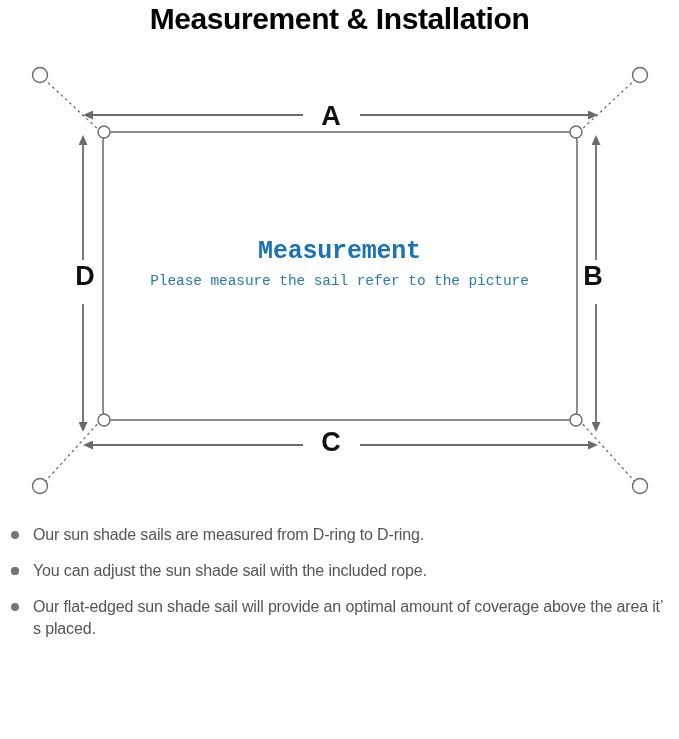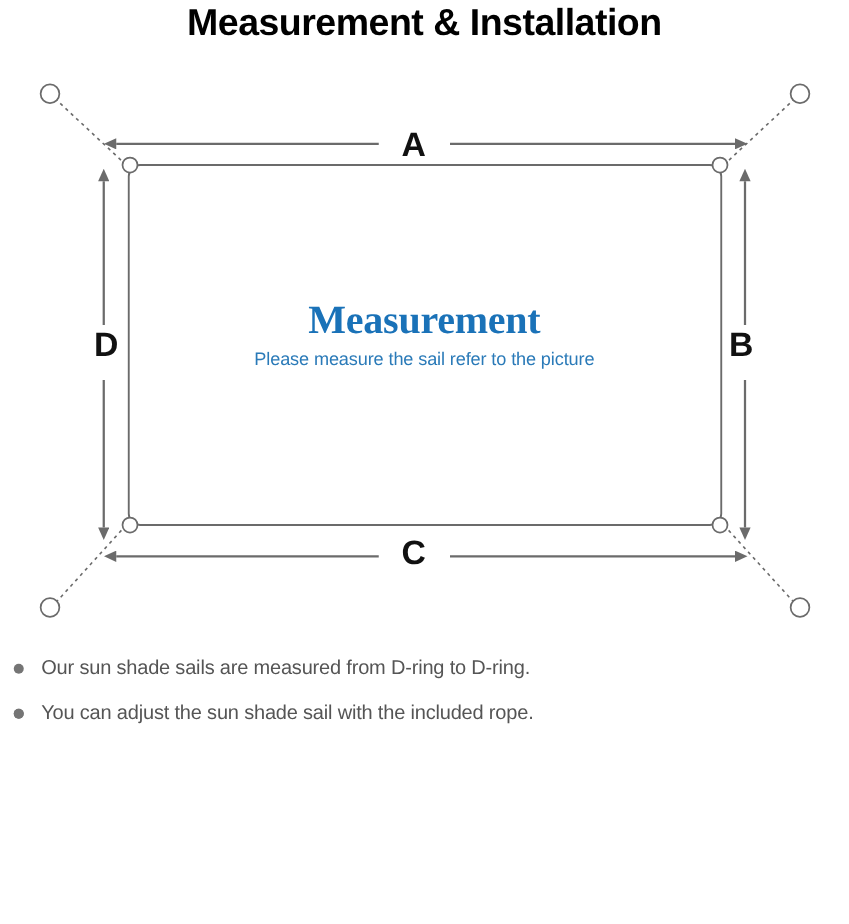--- a/index.html
+++ b/index.html
@@ -58,30 +58,30 @@
   .dim-label.b { left: 576px; top: 215px; width: 34px; }
 
   .center-block {
     position: absolute;
     left: 0;
     top: 190px;
     width: 679px;
     text-align: center;
   }
   .center-title {
-    font-family: Liberation Serif, serif;
+    font-family: Liberation Mono, monospace;
     font-weight: bold;
-    font-size: 32px;
+    font-size: 25px;
     color: #1a72b8;
     letter-spacing: -0.2px;
     line-height: 1.1;
   }
   .center-sub {
     margin-top: 7px;
-    font-family: Liberation Sans, sans-serif;
+    font-family: Liberation Mono, monospace;
     font-size: 14.5px;
     color: #2a7ab8;
     letter-spacing: -0.1px;
   }
 
   
   .notes {
     position: absolute;
     left: 0;
     top: 524px;
@@ -171,13 +171,17 @@
     <span class="bullet"></span>
     <span>Our sun shade sails are measured from D-ring to D-ring.</span>
   </div>
   <div class="note-item">
     <span class="bullet"></span>
   </div>
   <div class="note-item">
     <span class="bullet"></span>
     <span>You can adjust the sun shade sail with the included rope.</span>
   </div>
+  <div class="note-item">
+    <span class="bullet"></span>
+    <span>Our flat-edged sun shade sail will provide an optimal amount of coverage above the area it’ s placed.</span>
+  </div>
 </div>
 
 </body></html>

